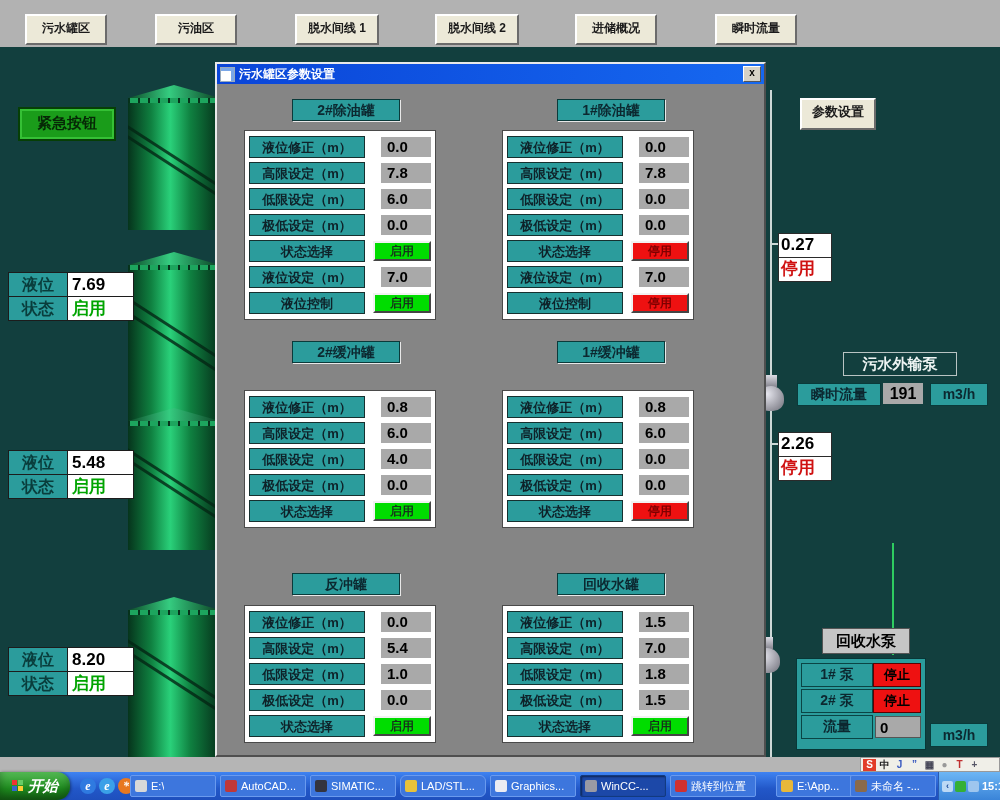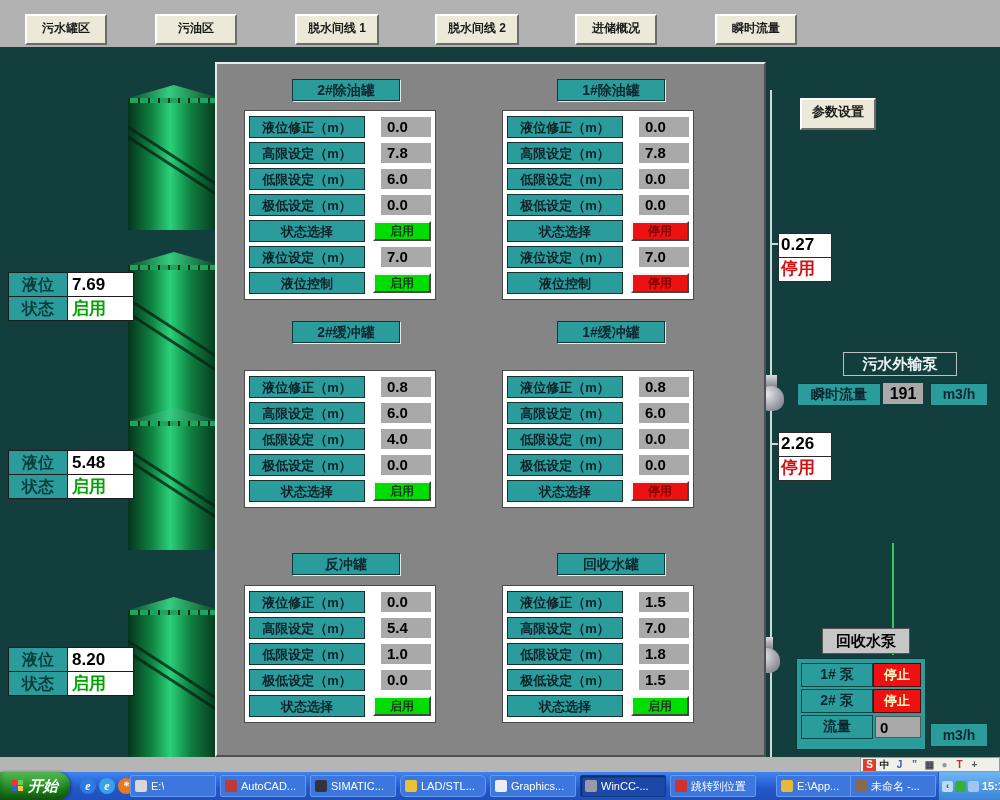--- a/index.html
+++ b/index.html
@@ -53,21 +53,21 @@
   .flow-val{position:absolute;left:883px;top:336px;width:40px;height:21px;background:#a9a9a9;color:#000;
          font:bold 16px/21px "Liberation Sans",sans-serif;text-align:center;z-index:2;}
   .flow-unit{position:absolute;left:930px;top:336px;width:56px;height:21px;font-size:14px;line-height:21px;z-index:2;}
   .recycle-title{position:absolute;left:822px;top:581px;width:86px;height:24px;background:#c6c6c6;border:1px solid #555;
          color:#000;font:bold 15px/24px "Liberation Sans",sans-serif;text-align:center;z-index:2;}
   .recycle-panel{position:absolute;left:796px;top:611px;width:130px;height:92px;background:#2b9c9c;
          border:1px solid #083737;padding:3px 4px;box-sizing:border-box;z-index:2;}
   .rp-row{display:flex;justify-content:space-between;align-items:center;height:26px;}
   .rp-label{width:70px;height:22px;background:#2b9c9c;border:1px solid #0a4444;color:#0c2830;
          font:bold 14px/21px "Liberation Sans",sans-serif;text-align:center;}
-  .rp-status{width:46px;height:22px;background:#ee1111;border:1px solid #5a0000;color:#fef9c3;
+  .rp-status{width:46px;height:22px;background:#ee1111;border:1px solid #5a0000;color:#000000;
          font:bold 13px/21px "Liberation Sans",sans-serif;text-align:center;}
   .rp-val{width:46px;height:22px;background:#a9a9a9;border:1px solid #555;color:#000;
          font:bold 15px/21px "Liberation Sans",sans-serif;padding-left:4px;box-sizing:border-box;}
   .unit2{position:absolute;left:930px;top:676px;width:56px;height:22px;font-size:14px;line-height:22px;z-index:2;}
   
   .dialog{position:absolute;left:215px;top:62px;width:551px;height:695px;background:#858585;
           border:2px solid;border-color:#e9e9e9 #4f4f4f #4f4f4f #e9e9e9;box-sizing:border-box;z-index:5;}
   .dtitle{height:20px;background:linear-gradient(90deg,#0a45d8,#1668f0);display:flex;align-items:center;
           padding:0 3px;color:#fff;font:bold 12px "Liberation Sans",sans-serif;}
   .dicon{width:13px;height:13px;background:#fff;border:1px solid #9ab;margin-right:4px;
@@ -122,20 +122,21 @@
     <div class="nav-btn" style="left: 575px; width: 78px;">进储概况</div>
     <div class="nav-btn" style="left: 715px; width: 78px;">瞬时流量</div>
   </div>
 
 <div class="scene">
   <div class="pipe-v" style="left:770px;top:43px;height:667px;"></div>
   <div class="pipe-h" style="left:770px;top:196px;width:10px;"></div>
   <div class="pipe-h" style="left:770px;top:396px;width:10px;"></div>
   <div class="pipe-g" style="left:892px;top:496px;height:112px;"></div>
 
+  <div class="emergency">紧急按钮</div>
 
   <div id="tanks">
       <div class="tank" style="top: 38px;">
         <div class="tcone"></div>
         <div class="trim"></div>
         <div class="tbody" style="height: 127px;"></div>
       </div>
       <div class="tank" style="top: 205px;">
         <div class="tcone"></div>
         <div class="trim"></div>
@@ -222,20 +223,25 @@
       </div>
       <div class="rp-row">
         <div class="rp-label">流量</div>
         <div class="rp-val">0</div>
       </div>
     </div>
   <div class="unit2 teal-box">m3/h</div>
 </div>
 
 <div class="dialog">
+  <div class="dtitle">
+    <span class="dicon"></span>
+    <span>污水罐区参数设置</span>
+    <span class="dclose">x</span>
+  </div>
   <div class="dbody" id="dbody">
       <div class="phead teal-box" style="left: 75px; top: 15px;">2#除油罐</div>
       <div class="pbox" style="left: 27px; top: 46px;">
         <div class="prow">
           <div class="plabel">液位修正（m）</div>
           <div class="pval">0.0</div>
         </div>
         <div class="prow">
           <div class="plabel">高限设定（m）</div>
           <div class="pval">7.8</div>

